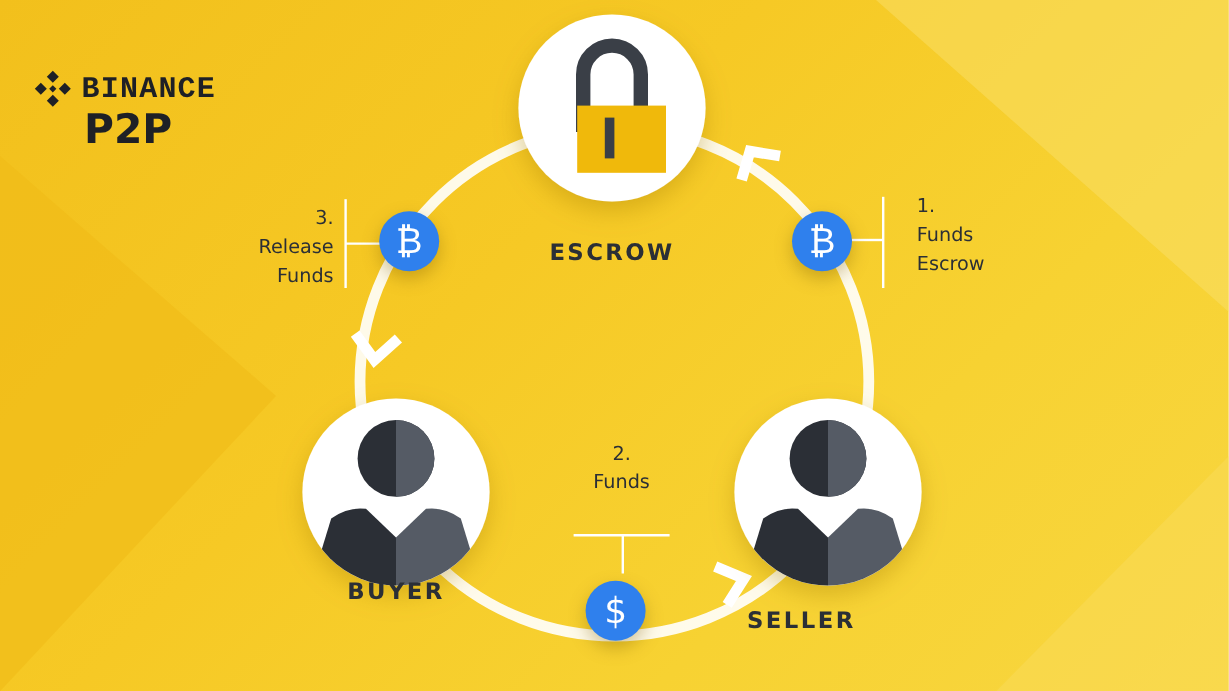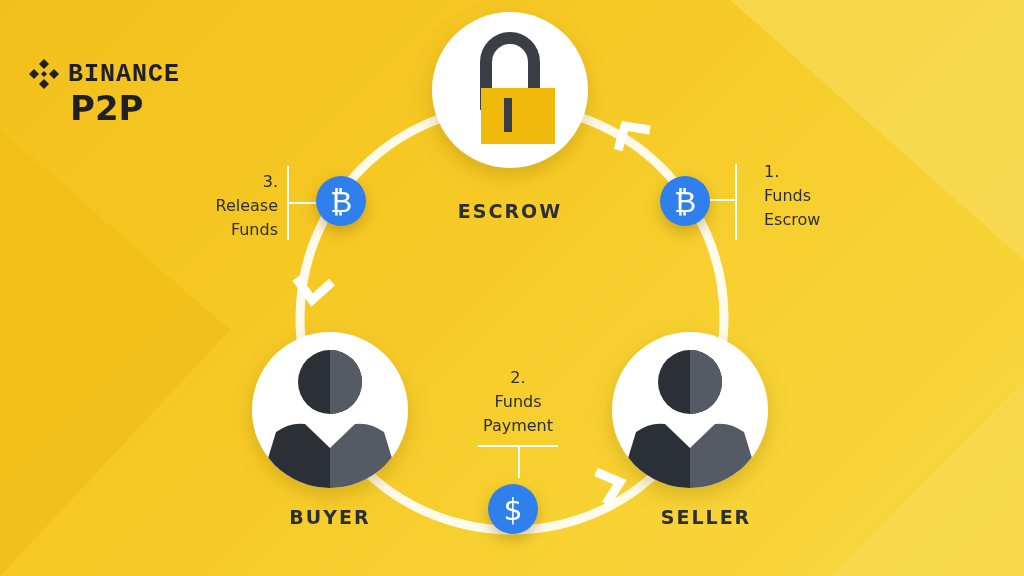--- a/index.html
+++ b/index.html
@@ -103,37 +103,36 @@
       <g clip-path="url(#cs)">
         <circle cx="690" cy="382" r="32" fill="#2b2f36"></circle>
         <path d="M690,350 A32,32 0 0 1 690,414 Z" fill="#555b65"></path>
         <path d="M622,478 L636,432 Q650,422 665,424 L690,448 L690,500 L622,500 Z" fill="#2b2f36"></path>
         <path d="M690,448 L715,424 Q730,422 744,432 L758,478 L758,500 L690,500 Z" fill="#555b65"></path>
       </g>
     </g>
   </svg>
 
   <div class="node-label" style="left:440px; top:200px; width:140px;">ESCROW</div>
-  <div class="node-label" style="left:270px; top:506px; width:120px;">BUYER</div>
-  <div class="node-label" style="left:646px; top:506px; width:120px;">SELLER</div>
+  <div class="node-label" style="left:270px; top:482px; width:120px;">BUYER</div>
+  <div class="node-label" style="left:593px; top:506px; width:120px;text-align:right;">SELLER</div>
 
   <div class="coin" style="left:316px; top:176px;">₿</div>
   <div class="coin" style="left:660px; top:176px;">₿</div>
   <div class="coin" style="left:488px; top:484px;">$</div>
 
   <div class="label" style="left:764px; top:160px;">
     <div>1.</div>
     <div>Funds</div>
     <div>Escrow</div>
   </div>
 
   <div class="label" style="left:458px; top:366px; width:120px; text-align:center;">
     <div>2.</div>
     <div>Funds</div>
-    <div>Payment</div>
   </div>
 
   <div class="label" style="left:178px; top:170px; width:100px; text-align:right;">
     <div>3.</div>
     <div>Release</div>
     <div>Funds</div>
   </div>
 </div>
 
 </body></html>

